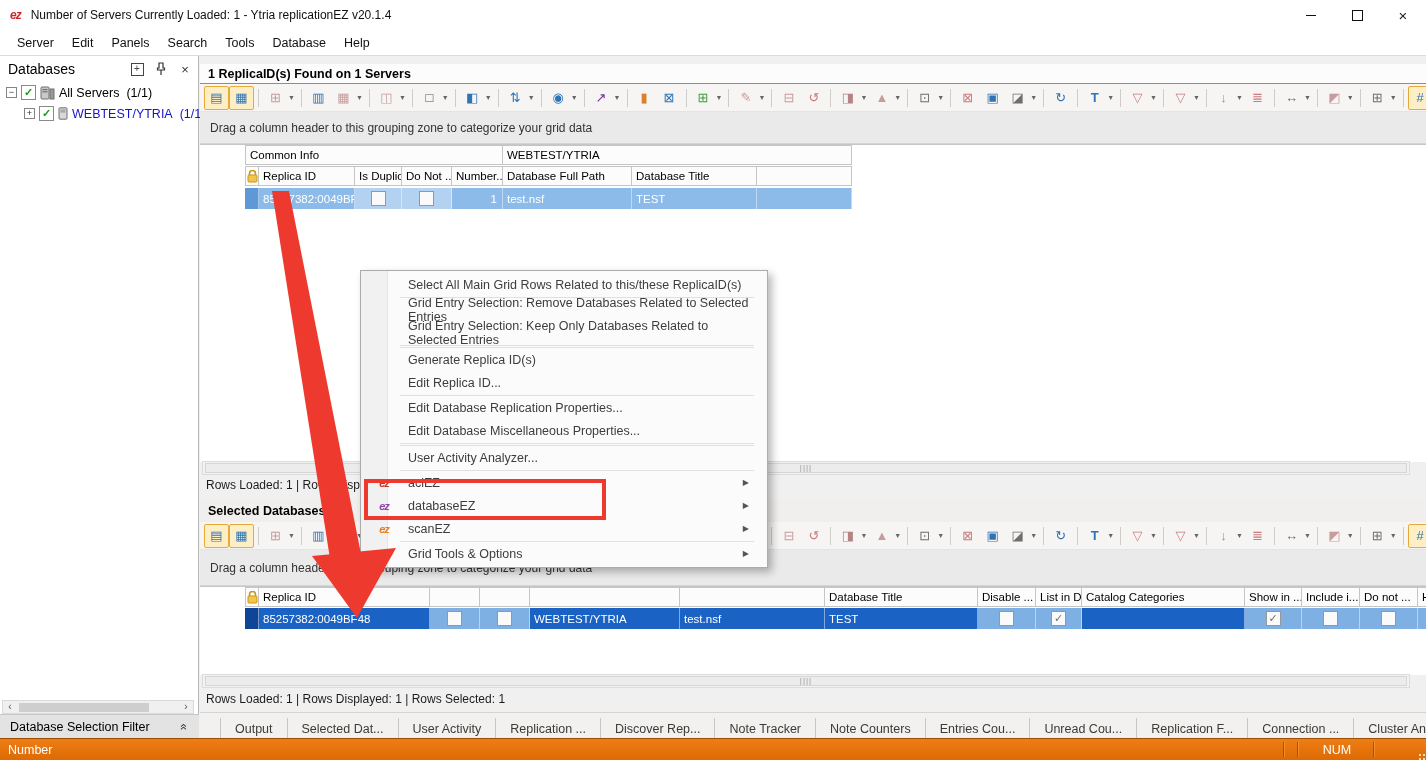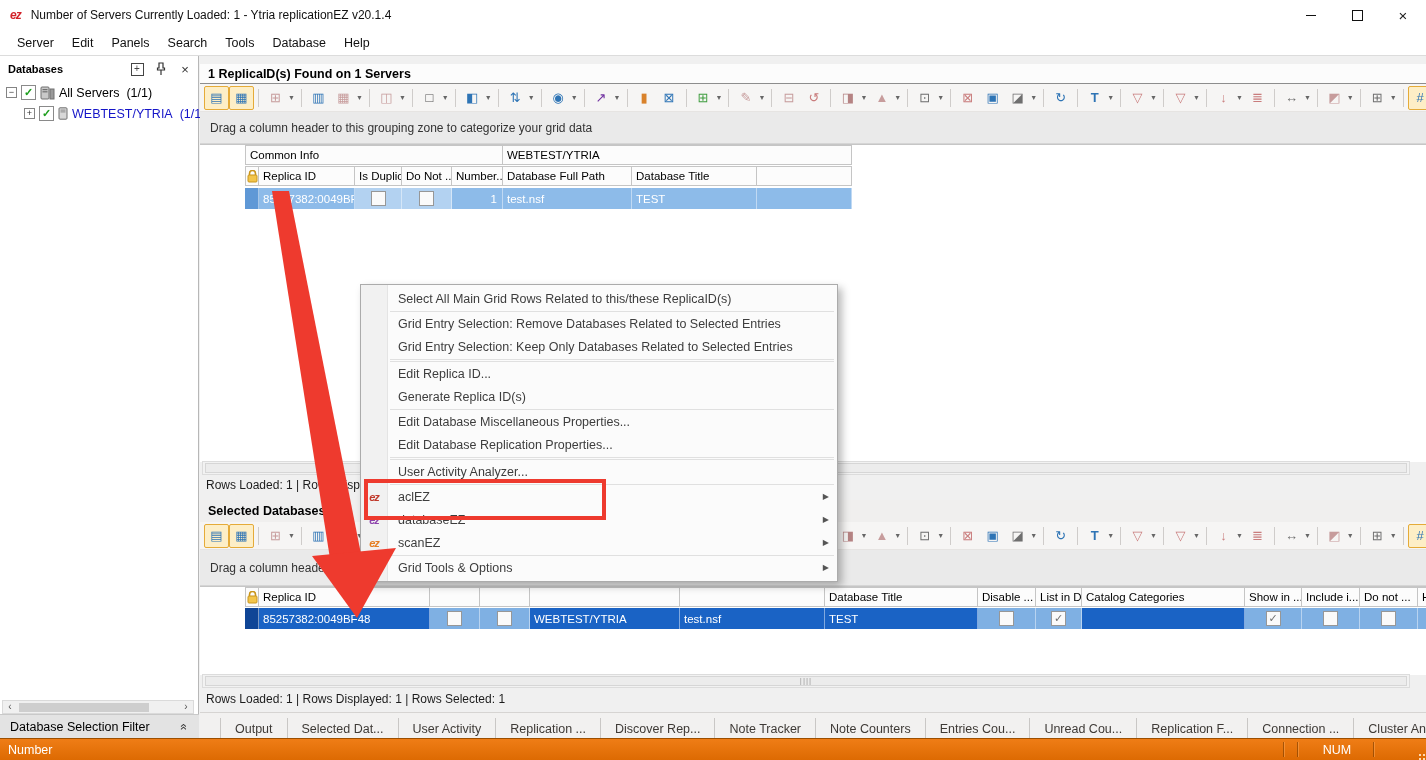--- a/index.html
+++ b/index.html
@@ -16,21 +16,21 @@
   .wbtn{width:46px;height:30px;display:flex;align-items:center;justify-content:center;font-size:15px;color:#222;}
   .glyph-min{width:10px;height:1px;background:#111;display:inline-block;}
   .glyph-max{width:9px;height:9px;border:1px solid #111;display:inline-block;}
   
   #menubar{position:absolute;left:0;top:30px;width:1426px;height:26px;background:#fff;display:flex;
            align-items:center;padding-left:8px;border-bottom:1px solid #dcdcdc;box-sizing:border-box;}
   .mitem{font-size:12.5px;color:#111;padding:0 9px;height:100%;display:flex;align-items:center;}
   
   #sidebar{position:absolute;left:0;top:56px;width:199px;height:682px;background:#fff;border-right:1px solid #b7b7b7;box-sizing:border-box;}
   #sb-head{height:26px;display:flex;align-items:center;padding-left:8px;position:relative;}
-  #sb-head .ptitle{font-weight:bold;font-size:11px;}
+  #sb-head .ptitle{font-weight:normal;font-size:14px;}
   .phicons{position:absolute;right:6px;top:0;height:100%;display:flex;align-items:center;gap:10px;}
   .ph{color:#333;font-size:13px;display:flex;align-items:center;justify-content:center;width:14px;height:14px;}
   .phbox{display:inline-flex;align-items:center;justify-content:center;width:11px;height:11px;border:1px solid #444;
          font-size:10px;line-height:1;color:#444;}
   .trow{height:21px;display:flex;align-items:center;font-size:12.5px;gap:4px;}
   .texp{width:9px;height:9px;border:1px solid #848484;background:#fff;display:inline-flex;align-items:center;
         justify-content:center;font-size:9px;line-height:1;color:#333;flex:none;}
   .tcb{width:13px;height:13px;border:1px solid #8a8a8a;background:#fff;display:inline-flex;align-items:center;
        justify-content:center;color:#1e9e1e;font-size:11px;font-weight:bold;flex:none;}
   .ticon{display:inline-flex;align-items:center;flex:none;}
@@ -93,22 +93,22 @@
   #status1{top:414px;} #status2{top:628px;}
   #p2-title{position:absolute;left:0;top:436px;width:100%;height:22px;background:#f0efee;display:flex;
             align-items:center;padding-left:8px;box-sizing:border-box;font-weight:bold;font-size:12.5px;}
   
   #tabbar{position:absolute;left:0;top:648px;width:100%;height:34px;background:#f2f1f0;border-top:1px solid #d6d4d2;
           border-bottom:2px solid #503a28;display:flex;align-items:center;padding-left:20px;box-sizing:border-box;}
   .tab{font-size:12.5px;color:#3e3a36;padding:0 14px;height:22px;display:flex;align-items:center;
        border-right:1px solid #c9c7c5;white-space:nowrap;}
   .tab:first-child{border-left:1px solid #c9c7c5;}
   
-  #ctxmenu{position:absolute;left:360px;top:284px;width:478px;background:#fbfbfb;border:1px solid #ababab;
-           box-shadow:4px 4px 8px rgba(0,0,0,.28);z-index:50;padding:2px 0;box-sizing:border-box;}
+  #ctxmenu{position:absolute;left:360px;top:270px;width:408px;background:#fbfbfb;border:1px solid #ababab;
+           box-shadow:4px 4px 8px rgba(0,0,0,.28);z-index:50;padding:2px 10px;box-sizing:border-box;}
   #ctxmenu::before{content:"";position:absolute;left:0;top:0;bottom:0;width:26px;background:#f1f1f1;
                    border-right:1px solid #e4e4e4;}
   .mrow{height:23px;display:flex;align-items:center;padding-left:37px;position:relative;font-size:12.5px;color:#3d3d3d;}
   .msep{height:2px;position:relative;}
   .msep::after{content:"";position:absolute;left:29px;right:3px;top:1px;height:1px;background:#e0e0e0;}
   .mico{position:absolute;left:3px;width:20px;text-align:center;font-weight:bold;font-style:italic;font-size:11px;letter-spacing:-1px;}
   .mshort{position:absolute;right:18px;color:#4a4a4a;}
   .marrow{position:absolute;right:8px;font-size:8px;color:#555;}
   
   #statusbar{position:absolute;left:0;top:738px;width:1426px;height:22px;
@@ -684,31 +684,31 @@
     <div class="msep"></div>
     <div class="mrow">
       <span>Grid Entry Selection: Remove Databases Related to Selected Entries</span>
     </div>
     <div class="mrow">
       <span>Grid Entry Selection: Keep Only Databases Related to Selected Entries</span>
     </div>
     <div class="msep"></div>
     <div class="msep"></div>
     <div class="mrow">
+      <span>Generate Replica ID(s)</span>
+    </div>
+    <div class="mrow">
       <span>Edit Replica ID...</span>
     </div>
-    <div class="mrow">
-      <span>Generate Replica ID(s)</span>
-    </div>
     <div class="msep"></div>
     <div class="mrow">
+      <span>Edit Database Replication Properties...</span>
+    </div>
+    <div class="mrow">
       <span>Edit Database Miscellaneous Properties...</span>
-    </div>
-    <div class="mrow">
-      <span>Edit Database Replication Properties...</span>
     </div>
     <div class="msep"></div>
     <div class="msep"></div>
     <div class="mrow">
       <span>User Activity Analyzer...</span>
     </div>
     <div class="msep"></div>
     <div class="mrow">
       <div class="mico" style="color: rgb(192, 57, 43);">ez</div>
       <span>aclEZ</span>

